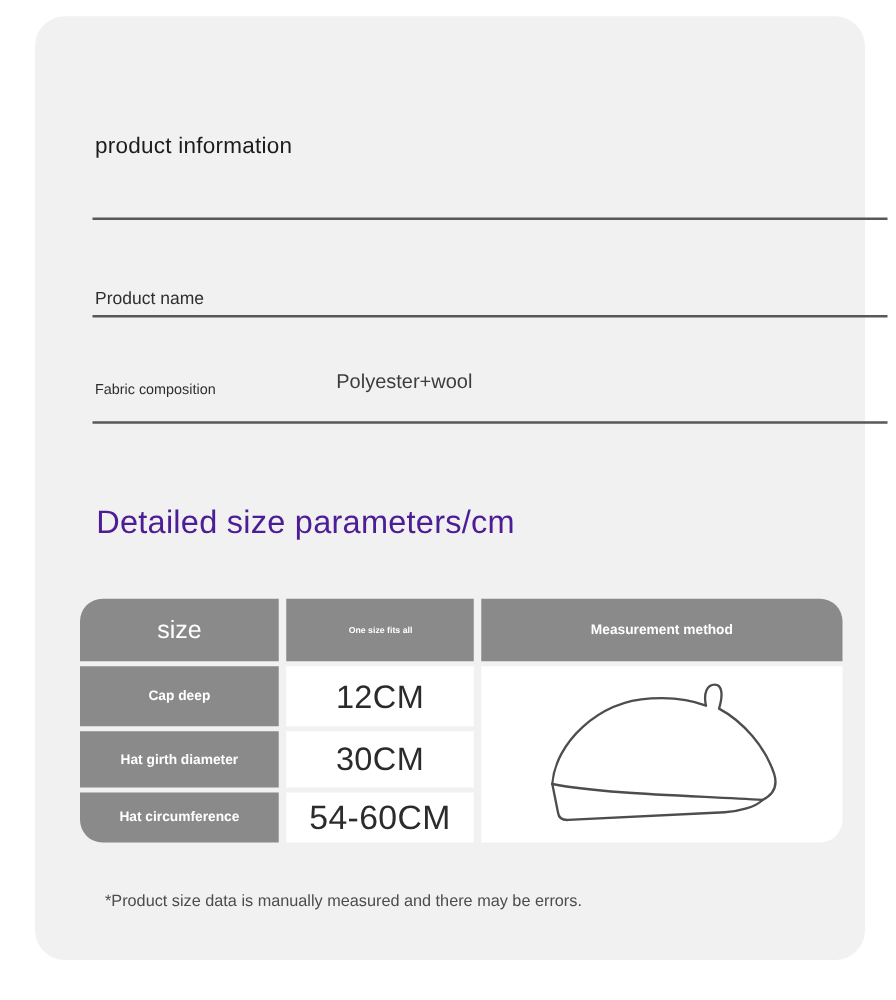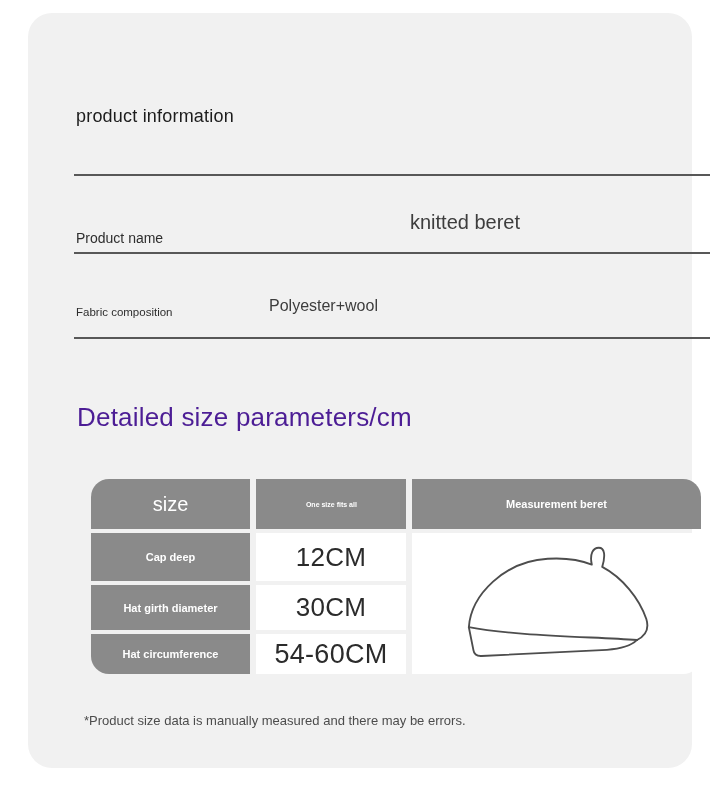--- a/index.html
+++ b/index.html
@@ -51,21 +51,21 @@
   .row-value { position: absolute; color: #3d3d3d; }
   .value-product {
     left: 437px; top: 198px; transform: translateX(-50%);
     font-size: 20px; white-space: nowrap;
   }
   .value-fabric {
     left: 241px; top: 284px; font-size: 16px; white-space: nowrap;
   }
 
   .size-table {
-    position: absolute; left: 63px; top: 466px;
+    position: absolute; left: 36px; top: 466px;
     width: 610px; height: 195px;
     display: grid;
     grid-template-columns: 159px 150px 289px;
     grid-template-rows: 50px 48px 45px 40px;
     gap: 4px 6px;
   }
   .cell {
     display: flex; align-items: center; justify-content: center;
     text-align: center;
   }
@@ -97,37 +97,36 @@
 <body>
 
 <div class="page">
   <div class="card">
 
     <div class="h1">product information</div>
 
     <div class="divider d1"></div>
 
     <div class="row-label label-product">Product name</div>
-    <div class="row-value value-product">knitted beret</div>
 
     <div class="divider d2"></div>
 
     <div class="row-label label-fabric">Fabric composition</div>
     <div class="row-value value-fabric">Polyester+wool</div>
 
     <div class="divider d3"></div>
 
     <div class="h2">Detailed size parameters/cm</div>
 
     <div class="size-table">
       <div class="cell gray hdr-size">size</div>
       <div class="cell gray hdr-fit">
         <span>One size fits all</span>
       </div>
-      <div class="cell gray hdr-method">Measurement beret</div>
+      <div class="cell gray hdr-method">Measurement method</div>
 
       <div class="cell gray lbl">Cap deep</div>
       <div class="cell white val">12CM</div>
 
       <div class="cell white method-cell">
         <svg width="210" height="116" viewBox="0 0 170 100" fill="none" stroke="#4d4d4d" stroke-width="1.6" stroke-linecap="round" stroke-linejoin="round">
           <path d="M 9 70
                    C 11 42, 40 13, 77 11
                    C 93 10, 105 12, 115 16
                    C 113 7, 116 1.5, 121 1.5

